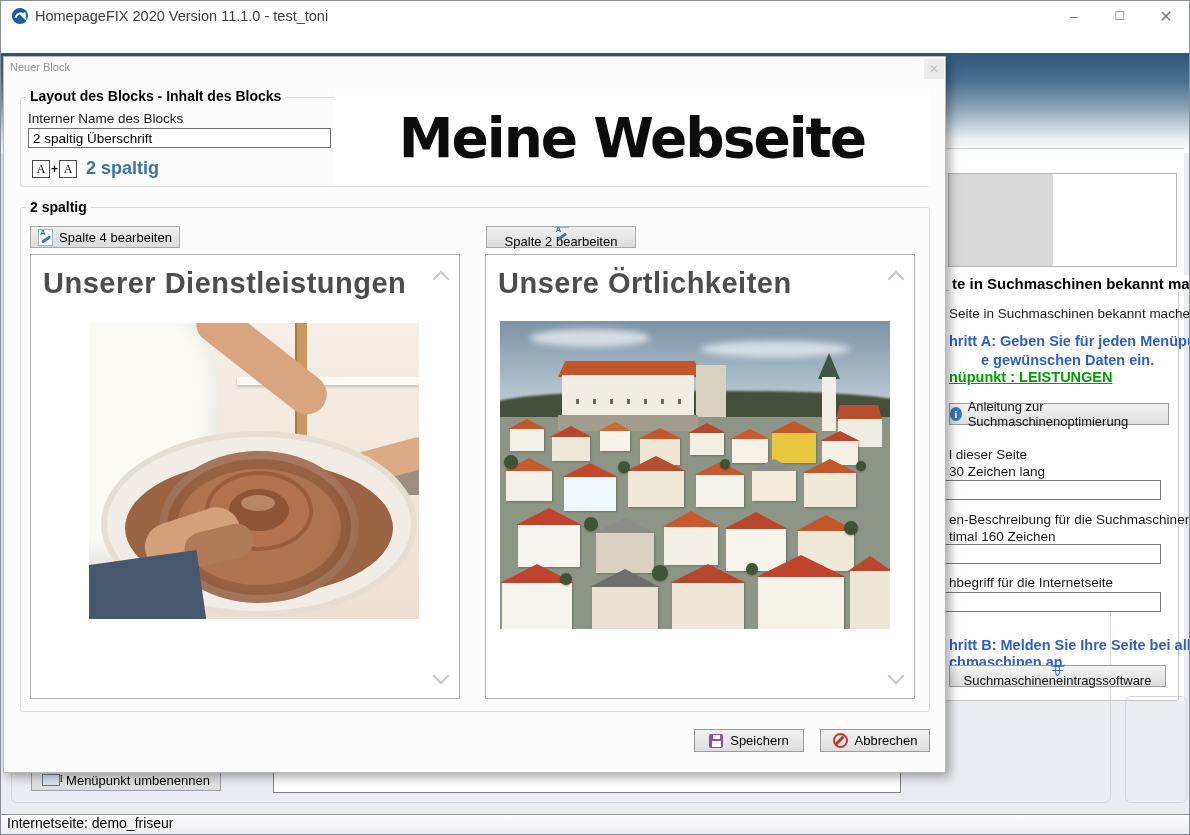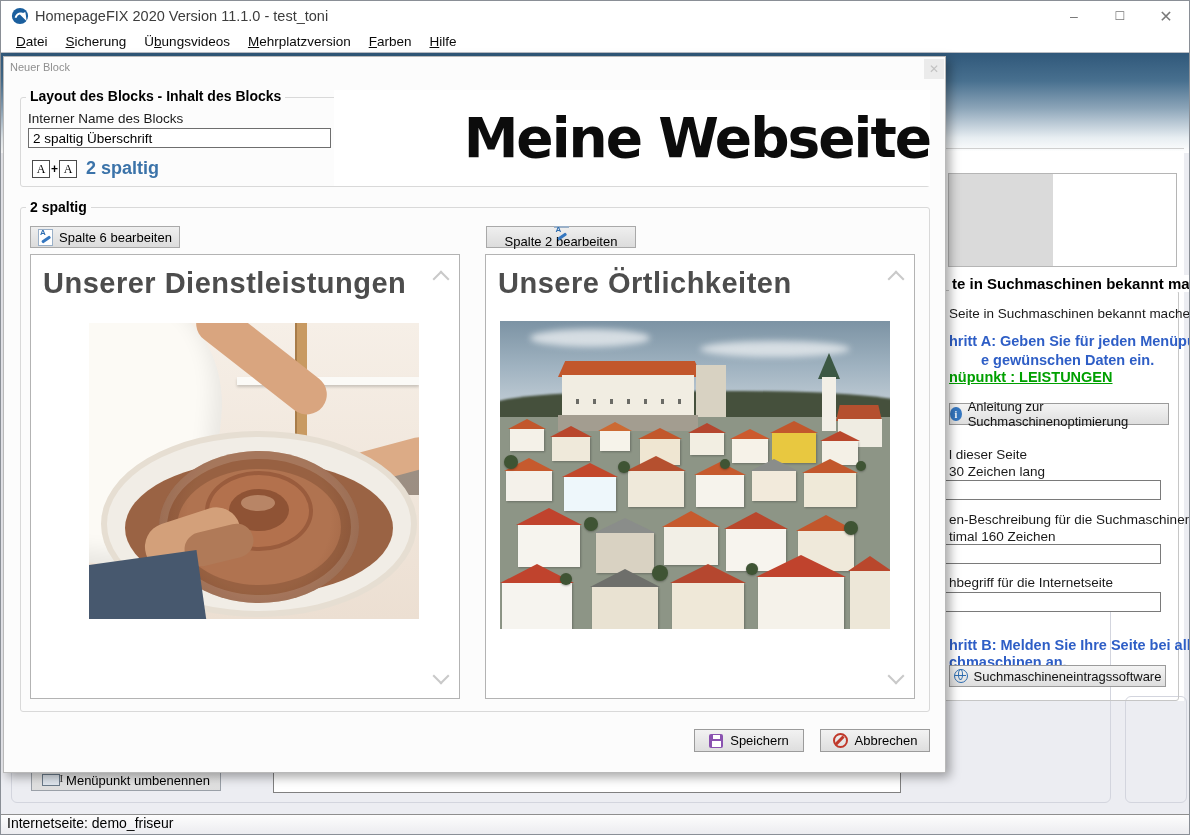--- a/index.html
+++ b/index.html
@@ -71,21 +71,21 @@
   .grp-label{position:absolute;font-size:14px;font-weight:bold;color:#000;background:#fcfcfc;padding:0 4px;white-space:nowrap;}
   .fld-label{position:absolute;font-size:13.5px;color:#1a1a1a;}
   .name-input{position:absolute;left:24px;top:71px;width:303px;height:20px;border:1px solid #6e6e6e;
               font-size:13.5px;padding:1px 4px;box-sizing:border-box;font-family:"Liberation Sans",sans-serif;}
   .aa-wrap{position:absolute;left:28px;top:103px;display:flex;align-items:center;}
   .aa-box{display:inline-block;width:16px;height:16px;border:1px solid #4a4a4a;background:#fff;
           font-family:"Liberation Serif",serif;font-size:12px;line-height:16px;text-align:center;color:#000;}
   .aa-plus{font-size:12px;font-weight:bold;margin:0 1px;color:#000;}
   .layout-type{position:absolute;left:82px;top:101px;font-size:18px;font-weight:bold;color:#3b73a9;}
   .preview{position:absolute;left:330px;top:33px;width:596px;height:96px;background:#fff;
-           display:flex;align-items:center;justify-content:flex-end;}
+           display:flex;align-items:center;justify-content:center;}
   .preview h1{margin:0;font-family:"DejaVu Sans",sans-serif;font-weight:bold;font-size:55px;
               letter-spacing:-2px;color:#0c0c0c;white-space:nowrap;}
   .col-btn{position:absolute;width:150px;height:22px;background:linear-gradient(#efefef,#dcdcdc);
            border:1px solid #a9a9a9;display:flex;align-items:center;justify-content:center;gap:6px;
            font-size:13px;color:#000;box-sizing:border-box;}
   .edit-ic{width:13px;height:15px;background:#fff;border:1px solid #9ab0c8;position:relative;}
   .edit-ic:before{content:"A";position:absolute;left:1px;top:-2px;font-size:8px;color:#2e6db0;font-weight:bold;}
   .edit-ic:after{content:"";position:absolute;left:2px;top:8px;width:10px;height:2.5px;background:#3577c0;
                  transform:rotate(-35deg);border-radius:1px;}
   .col-box{position:absolute;width:430px;height:445px;background:#fff;border:1px solid #b3b3b3;
@@ -119,28 +119,20 @@
       <path d="M5 12 C7 6,13 6,15 9 L12 9 L16 13 L15 6" fill="none" stroke="#fff" stroke-width="2"></path>
     </svg>
     <span class="win-title">HomepageFIX 2020 Version 11.1.0 - test_toni</span>
     <div class="win-controls">
       <span class="win-btn">–</span>
       <span class="win-btn" style="font-size:12px;">☐</span>
       <span class="win-btn" style="font-size:16px;">✕</span>
     </div>
   </div>
 
-  <div class="menubar" id="menu-items">
-      <span class="menu-item"><u>D</u>atei</span>
-      <span class="menu-item"><u>S</u>icherung</span>
-      <span class="menu-item">Ü<u>b</u>ungsvideos</span>
-      <span class="menu-item"><u>M</u>ehrplatzversion</span>
-      <span class="menu-item"><u>F</u>arben</span>
-      <span class="menu-item"><u>H</u>ilfe</span>
-    </div>
 
   <div class="bg-base"></div>
   <div class="bg-grad"></div>
   <div class="bg-white-panel"></div>
   <div class="bg-hline"></div>
   <div class="bg-preview-box">
       <div class="gray"></div>
     </div>
   <div class="round-panel" style="left:10px;top:600px;width:1098px;height:200px;"></div>
   <div class="round-panel" style="left:1124px;top:695px;width:60px;height:105px;"></div>
@@ -158,21 +150,21 @@
   <div class="seo-t" style="left:948px;top:446px;">l dieser Seite</div>
   <div class="seo-t" style="left:948px;top:463px;">30 Zeichen lang</div>
   <input class="seo-input" style="top: 479px;" value="">
   <div class="seo-t" style="left:948px;top:511px;">en-Beschreibung für die Suchmaschinen</div>
   <div class="seo-t" style="left:948px;top:528px;">timal 160 Zeichen</div>
   <input class="seo-input" style="top: 543px;" value="">
   <div class="seo-t" style="left:948px;top:574px;">hbegriff für die Internetseite</div>
   <input class="seo-input" style="top: 591px;" value="">
   <div class="seo-blue" style="left:948px;top:636px;">hritt B: Melden Sie Ihre Seite bei allen</div>
   <div class="seo-blue" style="left:948px;top:653px;">chmaschinen an.</div>
-  <div class="seo-btn" style="top:664px;width:217px;">
+  <div class="seo-btn" style="top:664px;width:217px;flex-direction:column;">
     <span class="globe-ic"></span>
     <span>Suchmaschineneintragssoftware</span>
   </div>
 
   <div class="bg-textbox"></div>
   <div class="rename-btn">
     <span class="rename-ic"></span>
     <span>Menüpunkt umbenennen</span>
   </div>
 
@@ -192,21 +184,21 @@
     <div class="layout-type">2 spaltig</div>
     <div class="preview">
       <h1>Meine Webseite</h1>
     </div>
 
     <div class="grp" style="left:16px;top:150px;width:910px;height:505px;"></div>
     <div class="grp-label" style="left:22px;top:142px;">2 spaltig</div>
 
     <div class="col-btn" style="left:26px;top:169px;">
       <span class="edit-ic"></span>
-      <span>Spalte 6 bearbeiten</span>
+      <span>Spalte 4 bearbeiten</span>
     </div>
     <div class="col-btn" style="left:482px;top:169px;flex-direction:column;">
       <span class="edit-ic"></span>
       <span>Spalte 2 bearbeiten</span>
     </div>
 
     <div class="col-box" style="left:481px;top:197px;">
       <div class="col-head">Unsere Örtlichkeiten</div>
       <span class="chev up"></span>
       <span class="chev down"></span>

